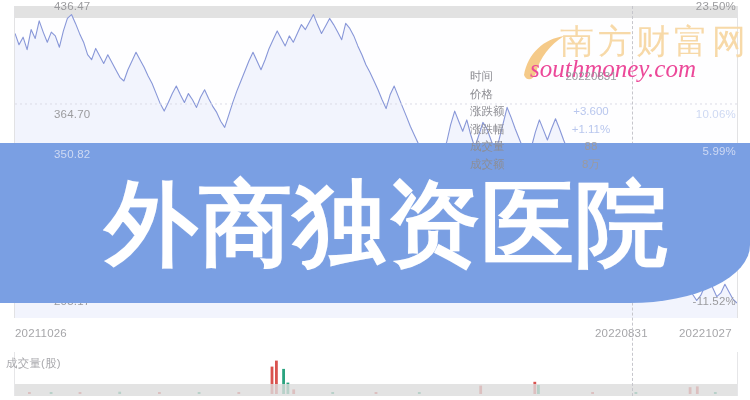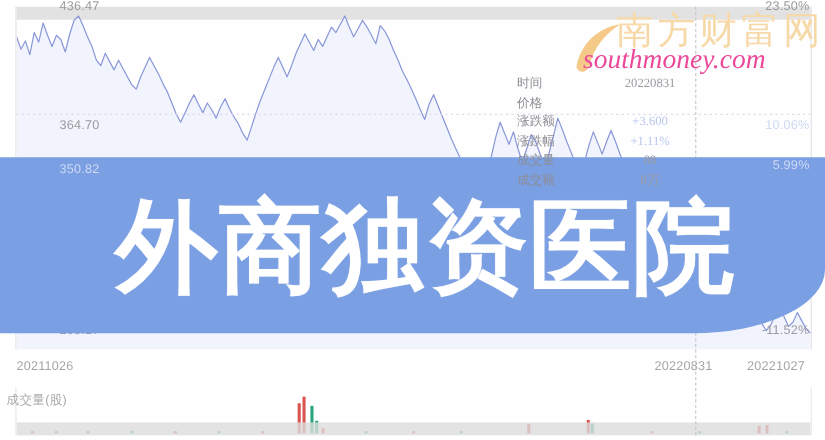--- a/index.html
+++ b/index.html
@@ -54,33 +54,33 @@
   
   .crosshair{
     position:absolute;left:632px;top:6px;width:0;height:390px;
     border-left:1px dashed #c6c6cc;
   }
 
   
   .tooltip{
     position:absolute;left:470px;top:68px;width:180px;
     font-size:11.5px;line-height:17.5px;color:#8d8d93;
-    font-family:Liberation Serif, serif;
+    font-family:Liberation Sans, sans-serif;
     z-index:6;
   }
   .tt-row{display:flex;justify-content:space-between;}
   .tt-key{width:62px;flex:0 0 62px;}
   .tt-val{flex:1;text-align:center;}
   .tt-val.pos{color:#e8a6a6;}
   .tt-val.up{color:#b9c7ee;}
   .tt-val.neutral{color:#9a9aa0;}
 
   
   .logo{
-    position:absolute;left:512px;top:1px;width:230px;height:76px;z-index:5;
+    position:absolute;left:512px;top:15px;width:230px;height:76px;z-index:5;
     pointer-events:none;
   }
   .logo .cn{
     position:absolute;left:48px;top:4px;
     font-size:34px;letter-spacing:4px;color:#f7d9a8;
     font-family:"DejaVu Sans","Liberation Sans",sans-serif;font-weight:500;
     white-space:nowrap;
   }
   .logo .en{
     position:absolute;left:18px;top:40px;

